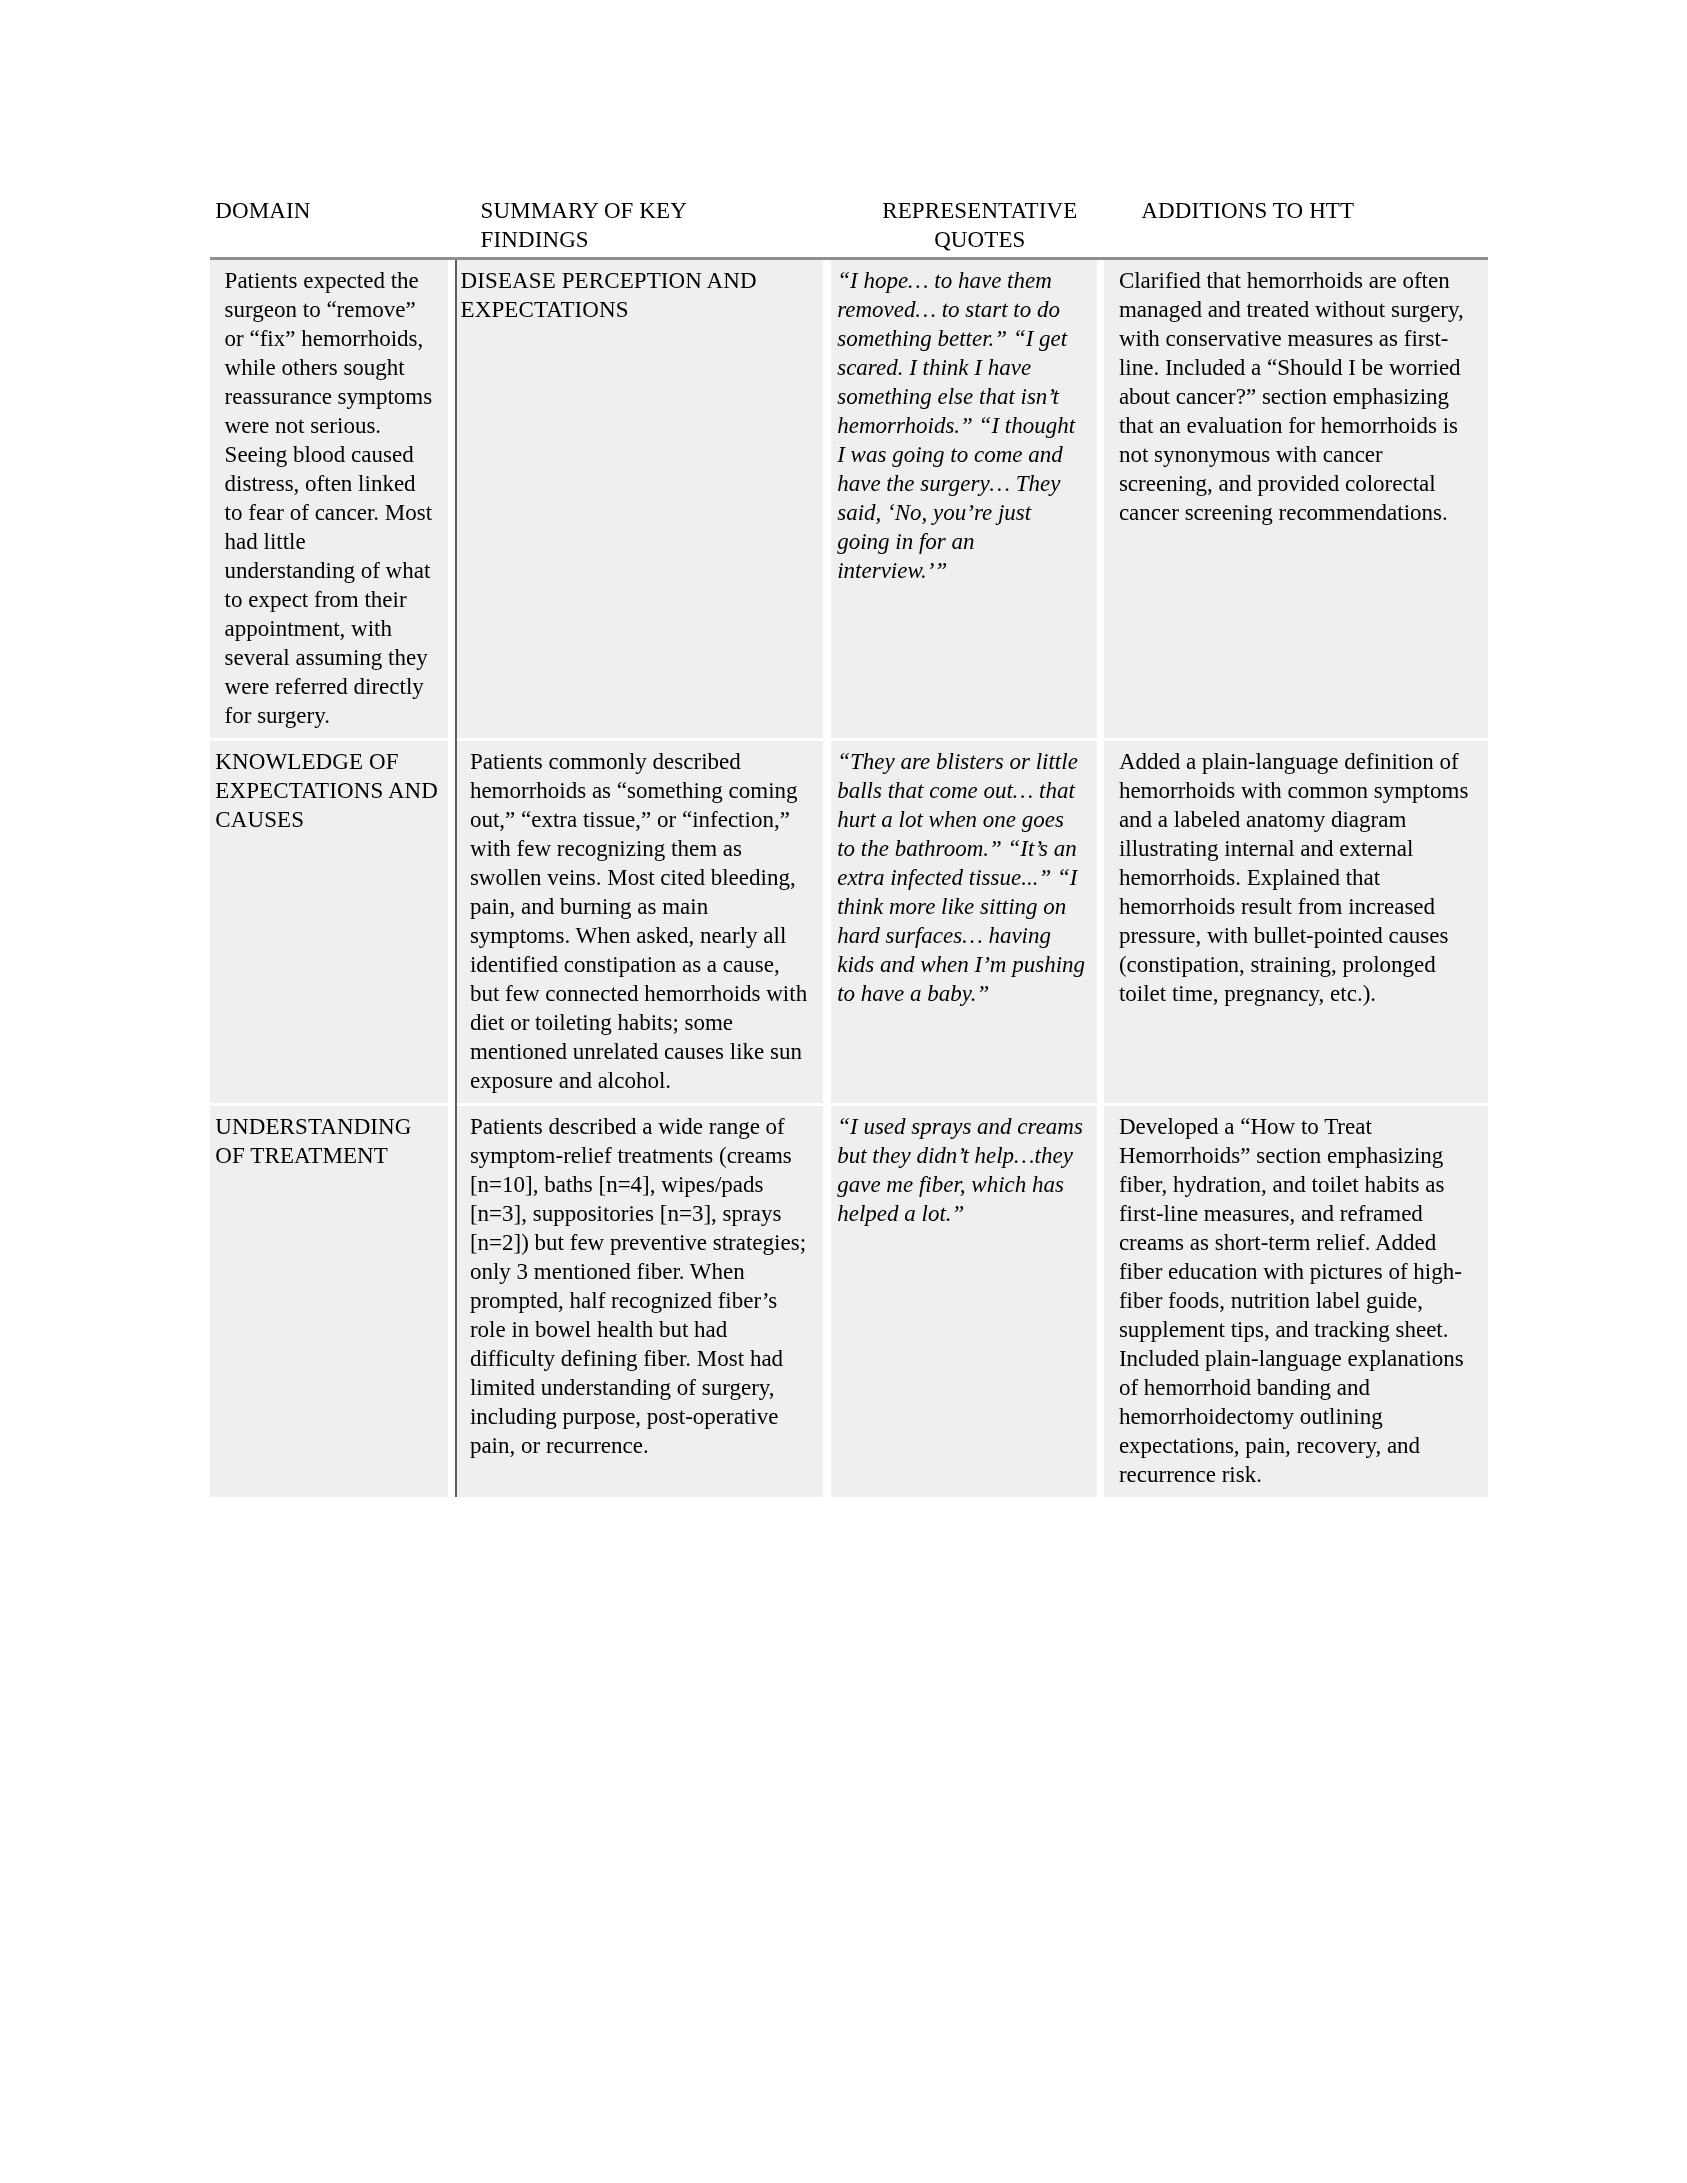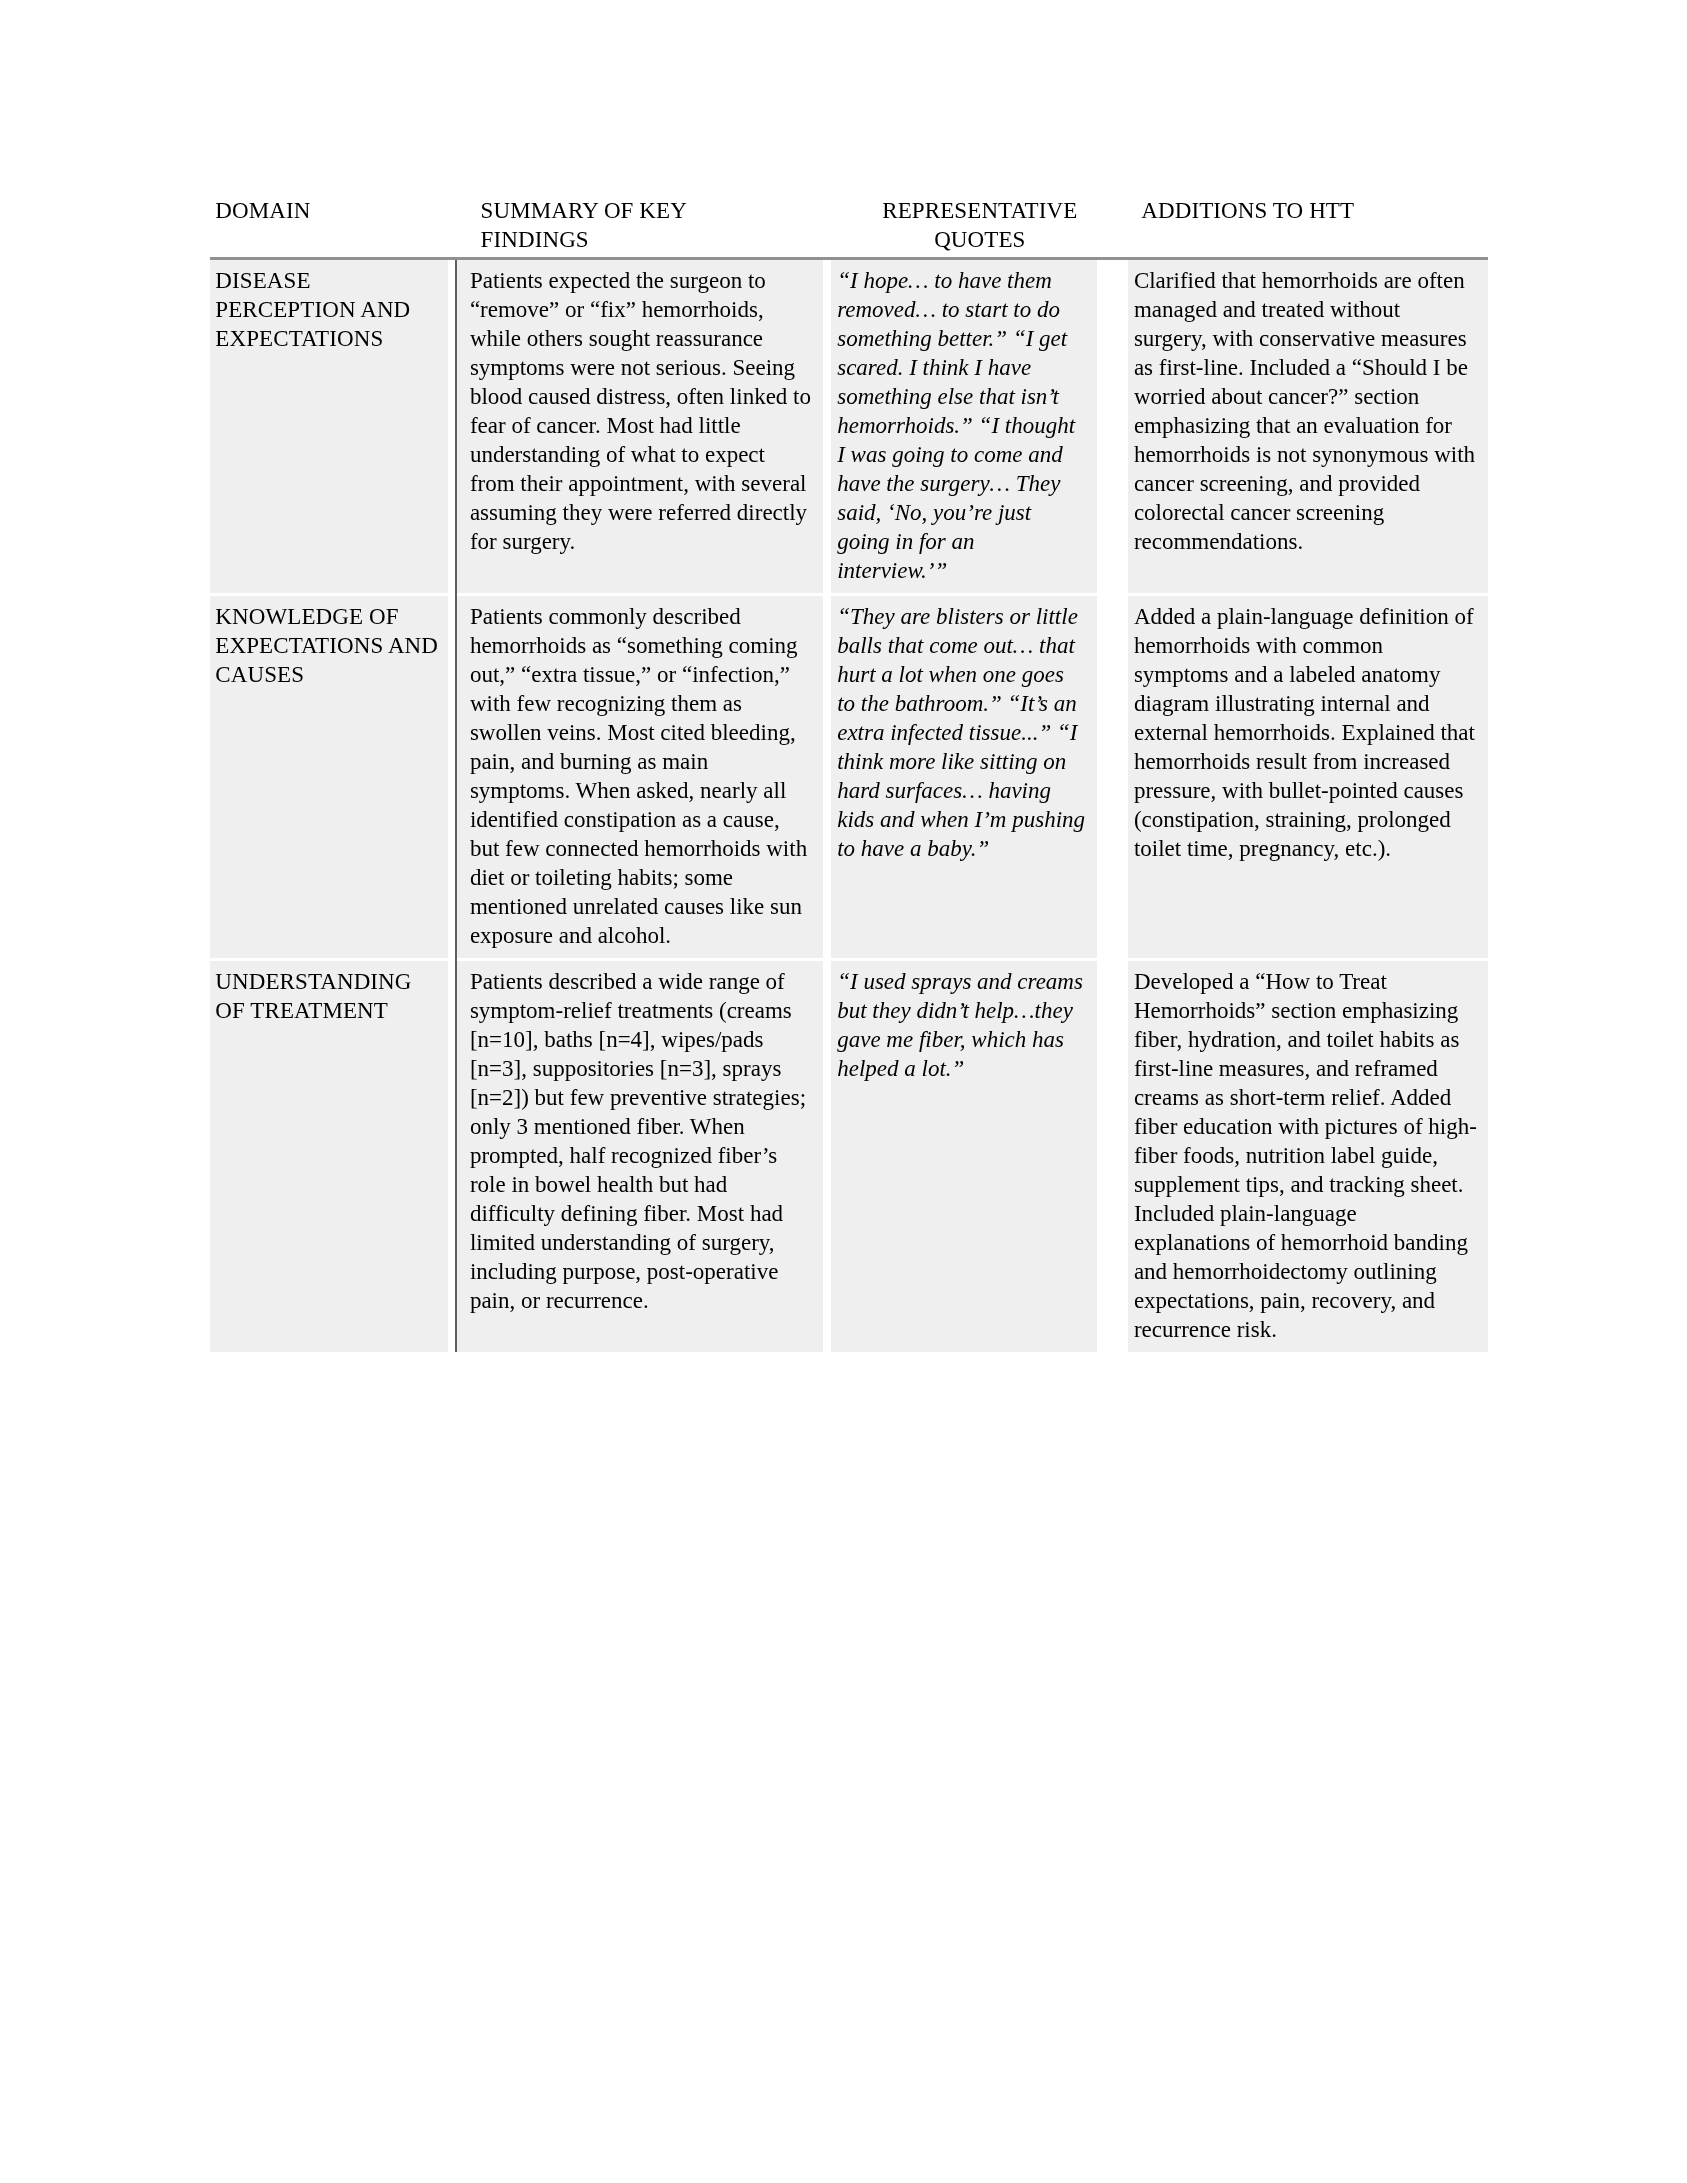--- a/index.html
+++ b/index.html
@@ -60,21 +60,21 @@
     padding: 6px 9.3px 8px 5.3px;
   }
   .cell.c1 {
     letter-spacing: 0.1px;
   }
   .cell.c2 { padding-left: 14.6px; }
   .cell.c3 {
     font-style: italic;
     padding-left: 6.6px;
   }
-  .cell.c4 { padding-left: 6px; margin-left: 24px; }
+  .cell.c4 { padding-left: 15px; }
   .v-divider {
     position: absolute;
     left: 245px;
     top: 0;
     bottom: 0;
     width: 2px;
     background: #5f5f5f;
     z-index: 2;
   }
 </style>
@@ -89,22 +89,22 @@
     <div class="header-cell hc3">REPRESENTATIVE QUOTES</div>
     <div class="header-cell hc4">ADDITIONS TO HTT</div>
   </div>
 
   <div class="header-rule"></div>
 
   <div class="table-body">
     <div class="v-divider"></div>
 
     <div class="grid-row">
+      <div class="cell c2">Patients expected the surgeon to “remove” or “fix” hemorrhoids, while others sought reassurance symptoms were not serious. Seeing blood caused distress, often linked to fear of cancer. Most had little understanding of what to expect from their appointment, with several assuming they were referred directly for surgery.</div>
       <div class="cell c1">DISEASE PERCEPTION AND EXPECTATIONS</div>
-      <div class="cell c2">Patients expected the surgeon to “remove” or “fix” hemorrhoids, while others sought reassurance symptoms were not serious. Seeing blood caused distress, often linked to fear of cancer. Most had little understanding of what to expect from their appointment, with several assuming they were referred directly for surgery.</div>
       <div class="cell c3">“I hope… to have them removed… to start to do something better.” “I get scared. I think I have something else that isn’t hemorrhoids.” “I thought I was going to come and have the surgery… They said, ‘No, you’re just going in for an interview.’”</div>
       <div class="cell c4">Clarified that hemorrhoids are often managed and treated without surgery, with conservative measures as first-line. Included a “Should I be worried about cancer?” section emphasizing that an evaluation for hemorrhoids is not synonymous with cancer screening, and provided colorectal cancer screening recommendations.</div>
     </div>
 
     <div class="grid-row">
       <div class="cell c1">KNOWLEDGE OF EXPECTATIONS AND CAUSES</div>
       <div class="cell c2">Patients commonly described hemorrhoids as “something coming out,” “extra tissue,” or “infection,” with few recognizing them as swollen veins. Most cited bleeding, pain, and burning as main symptoms. When asked, nearly all identified constipation as a cause, but few connected hemorrhoids with diet or toileting habits; some mentioned unrelated causes like sun exposure and alcohol.</div>
       <div class="cell c3">“They are blisters or little balls that come out… that hurt a lot when one goes to the bathroom.” “It’s an extra infected tissue...” “I think more like sitting on hard surfaces… having kids and when I’m pushing to have a baby.”</div>
       <div class="cell c4">Added a plain-language definition of hemorrhoids with common symptoms and a labeled anatomy diagram illustrating internal and external hemorrhoids. Explained that hemorrhoids result from increased pressure, with bullet-pointed causes (constipation, straining, prolonged toilet time, pregnancy, etc.).</div>
     </div>

